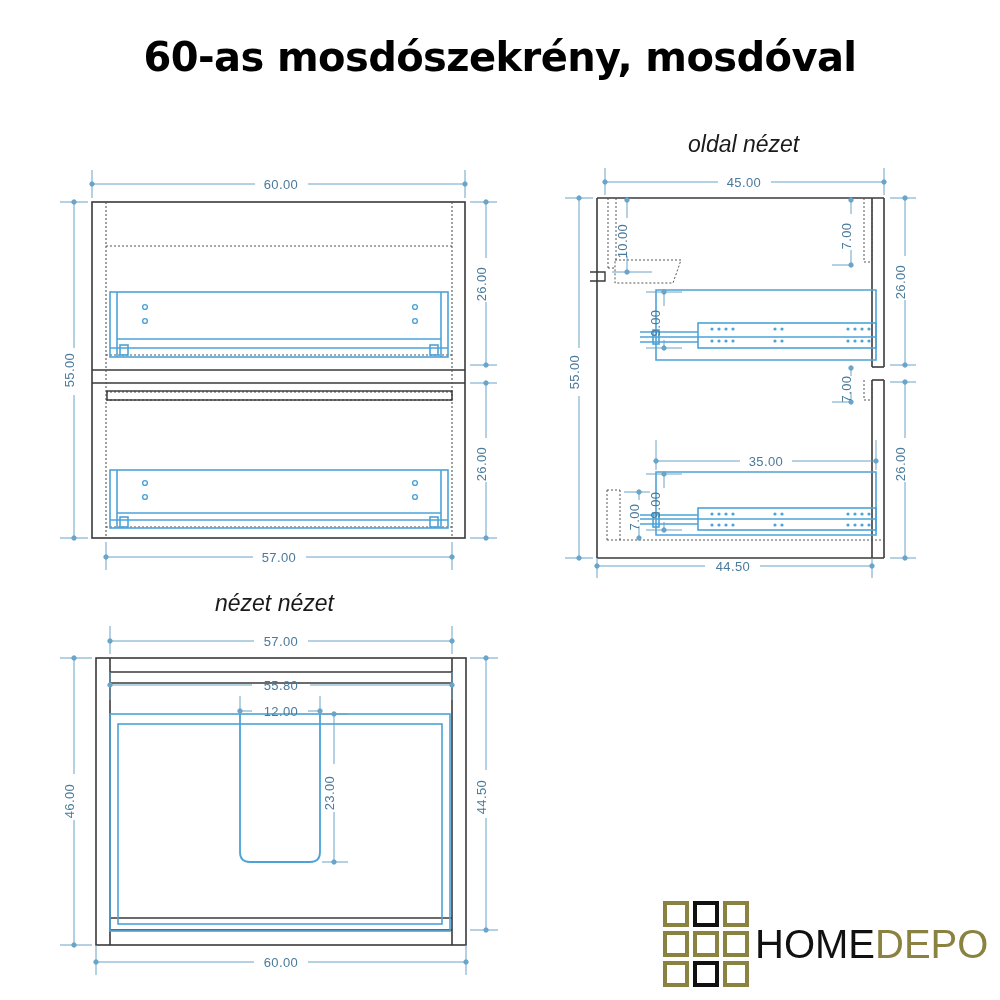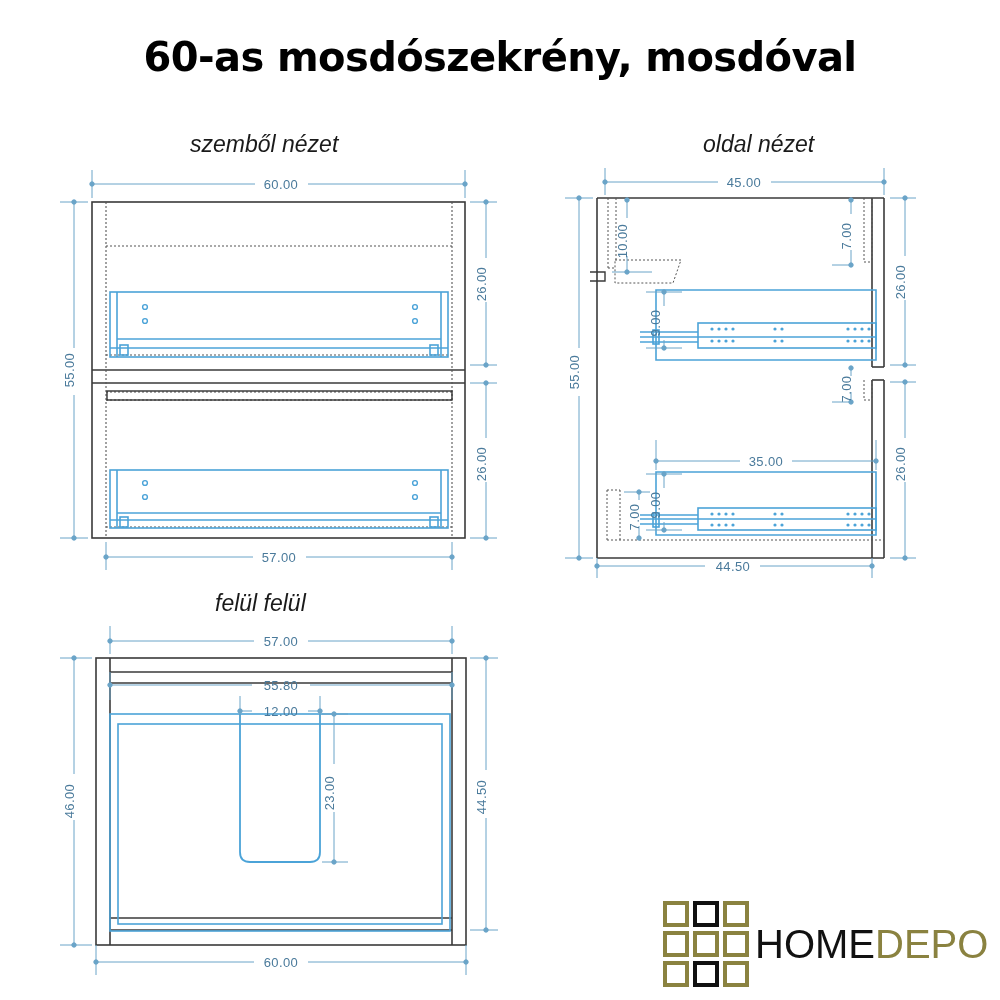--- a/index.html
+++ b/index.html
@@ -26,21 +26,21 @@
 
   .viewlabel{
     position:absolute;
     font-style:italic;
     font-size:23px;
     color:#1a1a1a;
     font-family:"Liberation Sans","DejaVu Sans",sans-serif;
     white-space:nowrap;
   }
   #label-front{left:190px;top:131px;}
-  #label-side{left:703px;top:131px;}
+  #label-side{left:688px;top:131px;}
   #label-top{left:215px;top:590px;}
 
   svg{position:absolute;left:0;top:0;}
   svg text{
     font-family:"Liberation Sans","DejaVu Sans",sans-serif;
     font-size:13px;
     fill:#4a7a9b;
     letter-spacing:0.4px;
   }
   .dimtxt{font-size:13px;fill:#4a7a9b;}
@@ -55,23 +55,22 @@
   .lt-home{color:#111111;}
   .lt-depo{color:#8a8240;}
 </style>
 </head>
 <body>
 
 <div id="stage">
 
   <div class="title">60-as mosdószekrény, mosdóval</div>
 
-  <div class="viewlabel" id="label-front">szemből nézet</div>
   <div class="viewlabel" id="label-side">oldal nézet</div>
-  <div class="viewlabel" id="label-top">felül felül</div>
+  <div class="viewlabel" id="label-top">nézet nézet</div>
 
   <svg width="1000" height="1000">
     <g fill="none" stroke="#3a3a3a" stroke-width="1.6">
       <rect x="92" y="202" width="373" height="336"></rect>
       <line x1="92" y1="370" x2="465" y2="370"></line>
       <line x1="92" y1="383" x2="465" y2="383"></line>
     </g>
     <g fill="none" stroke="#555" stroke-width="1.1" stroke-dasharray="2,2">
       <line x1="106" y1="202" x2="106" y2="538"></line>
       <line x1="452" y1="202" x2="452" y2="538"></line>

